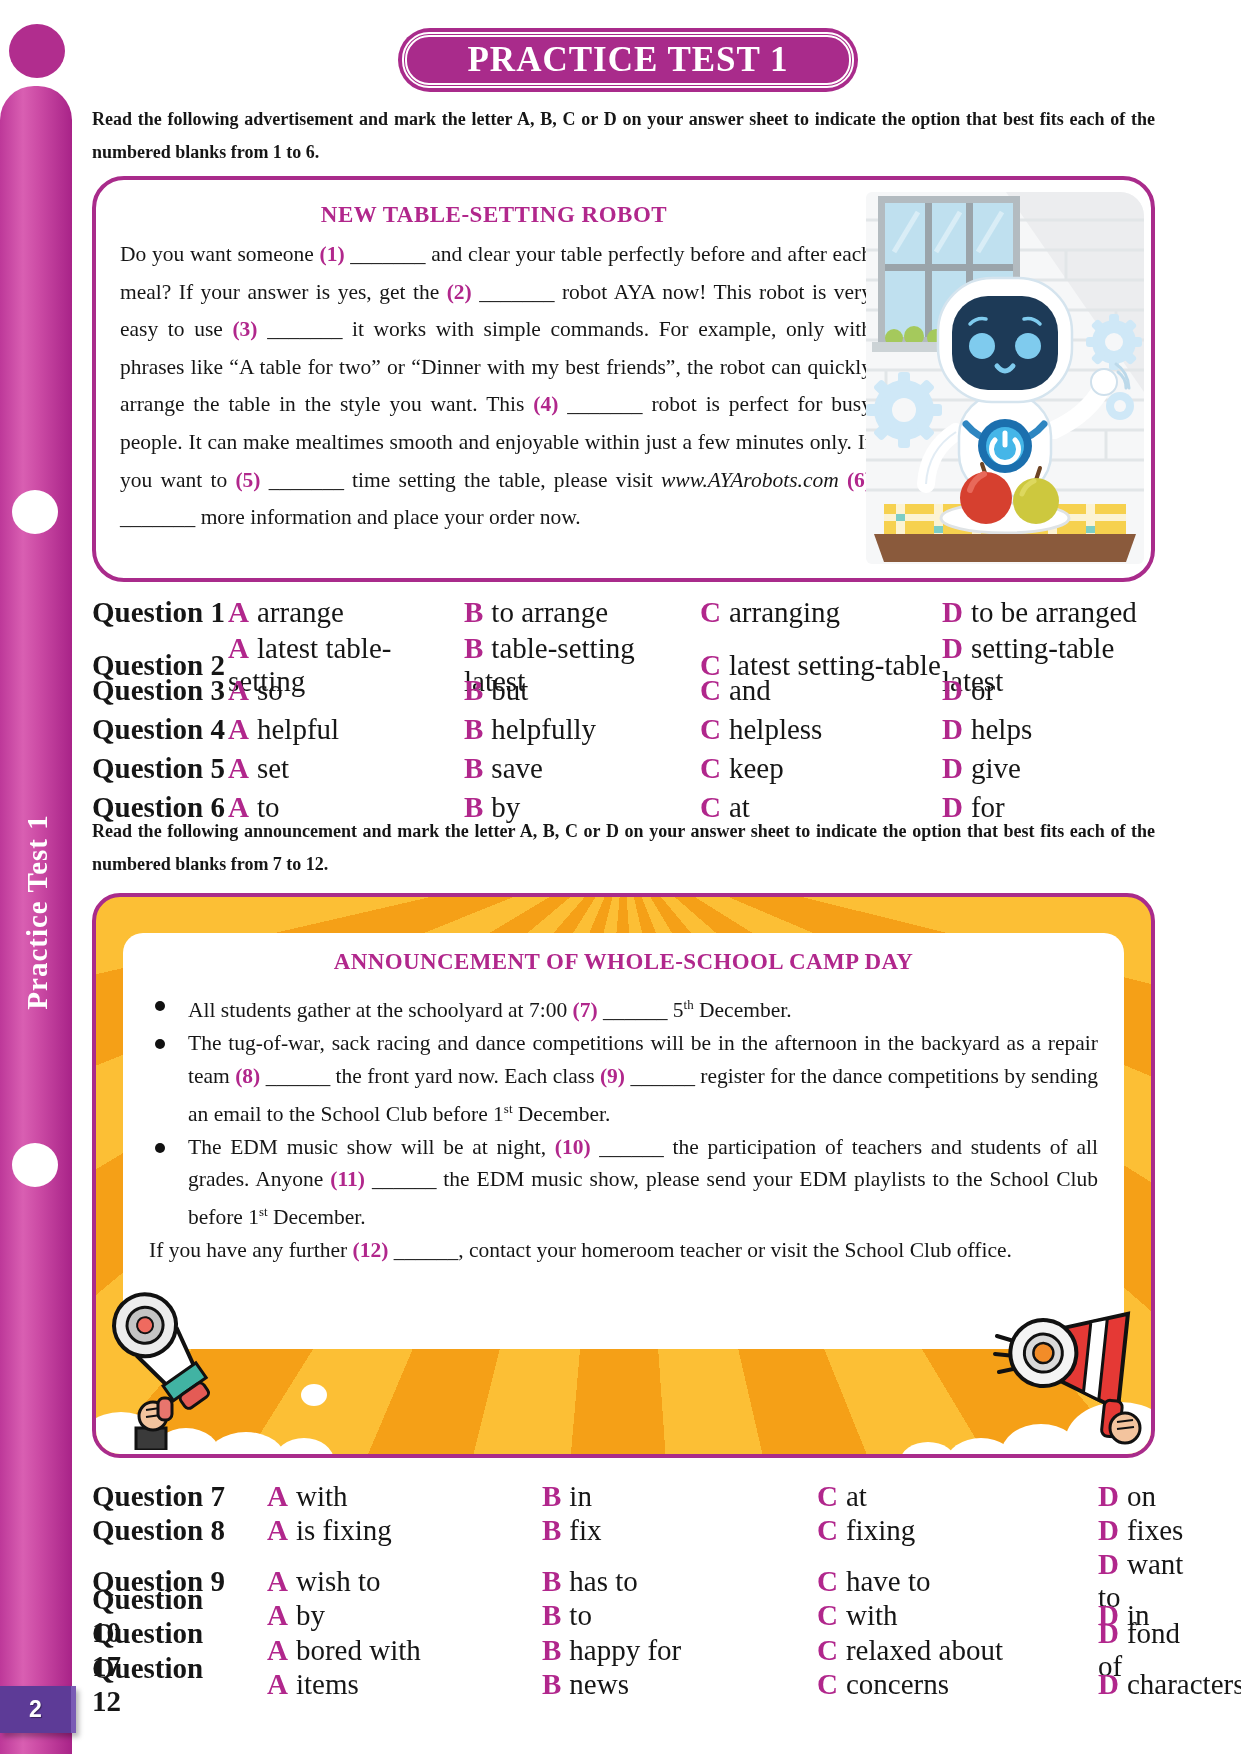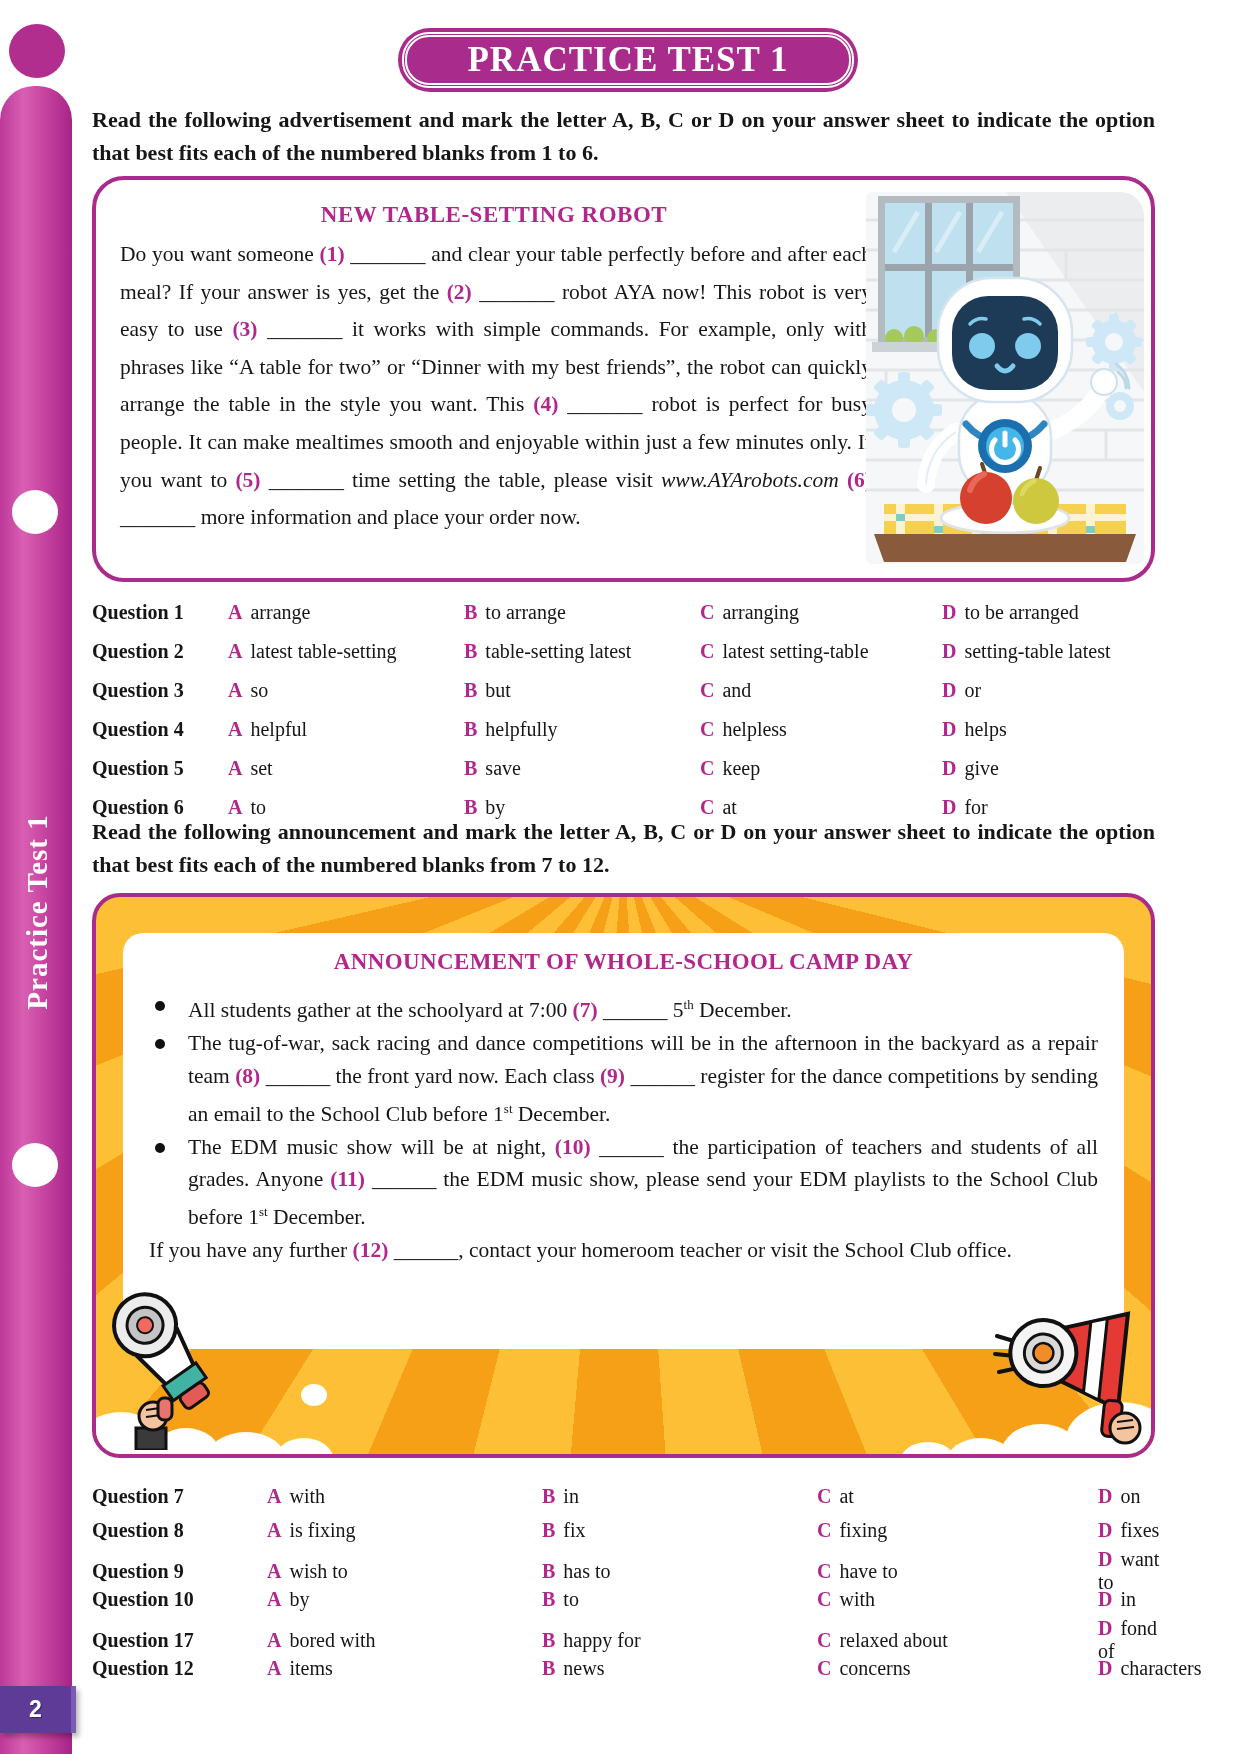--- a/index.html
+++ b/index.html
@@ -31,40 +31,40 @@
   .page-badge span{color:#fff;font-family:"Liberation Sans",sans-serif;font-weight:bold;font-size:23px;
     text-shadow:1px 1px 1px rgba(0,0,0,.4);}
 
   
   .title-box{position:absolute;left:398px;top:28px;width:460px;height:64px;background:var(--magenta);
     border-radius:32px;display:flex;align-items:center;justify-content:center;}
   .title-box::before{content:"";position:absolute;inset:4px;border:5px double #fff;border-radius:27px;}
   .title-box h1{color:#fff;font-size:35px;font-weight:bold;letter-spacing:1px;}
 
   
-  .instr{position:absolute;left:92px;width:1063px;font-weight:bold;font-size:22px;line-height:33px;text-align:justify;}
+  .instr{position:absolute;left:92px;width:1063px;font-weight:bold;font-size:18px;line-height:33px;text-align:justify;}
   .instr.i1{top:103px;}
   .instr.i2{top:815px;}
 
   
   .ad-box{position:absolute;left:92px;top:176px;width:1063px;height:406px;background:#fff;
     border:4px solid var(--magenta);border-radius:32px;}
   .ad-title{position:absolute;left:24px;top:22px;width:748px;text-align:center;
     color:var(--magenta-text);font-weight:bold;font-size:23px;letter-spacing:.5px;}
   .ad-text{position:absolute;left:24px;top:56px;width:752px;font-size:21.5px;line-height:37.6px;text-align:justify;}
   .robot-wrap{position:absolute;right:7px;top:12px;width:278px;height:372px;border-radius:6px 24px 6px 6px;overflow:hidden;}
 
   
   .seg-num{color:var(--magenta-text);font-weight:bold;}
   .seg-blank{letter-spacing:0;}
   .seg-italic{font-style:italic;}
   .seg-sup{font-size:.6em;vertical-align:super;}
 
   
-  .q-block{position:absolute;left:92px;width:1063px;font-size:20px;}
+  .q-block{position:absolute;left:92px;width:1063px;font-size:29px;}
   .q-row{display:grid;grid-template-columns:136px 236px 236px 242px auto;align-items:center;}
   .qb1 .q-row{height:39px;}
   .qb2 .q-row{height:34.5px;gap:39px;}
   .q-label{font-weight:bold;}
   .opt .letter{color:var(--magenta-text);font-weight:bold;margin-right:8px;}
   .qb1{top:593px;}
   .qb2{top:1479px;}
 
   
   .ann-box{position:absolute;left:92px;top:893px;width:1063px;height:565px;border-radius:28px;

